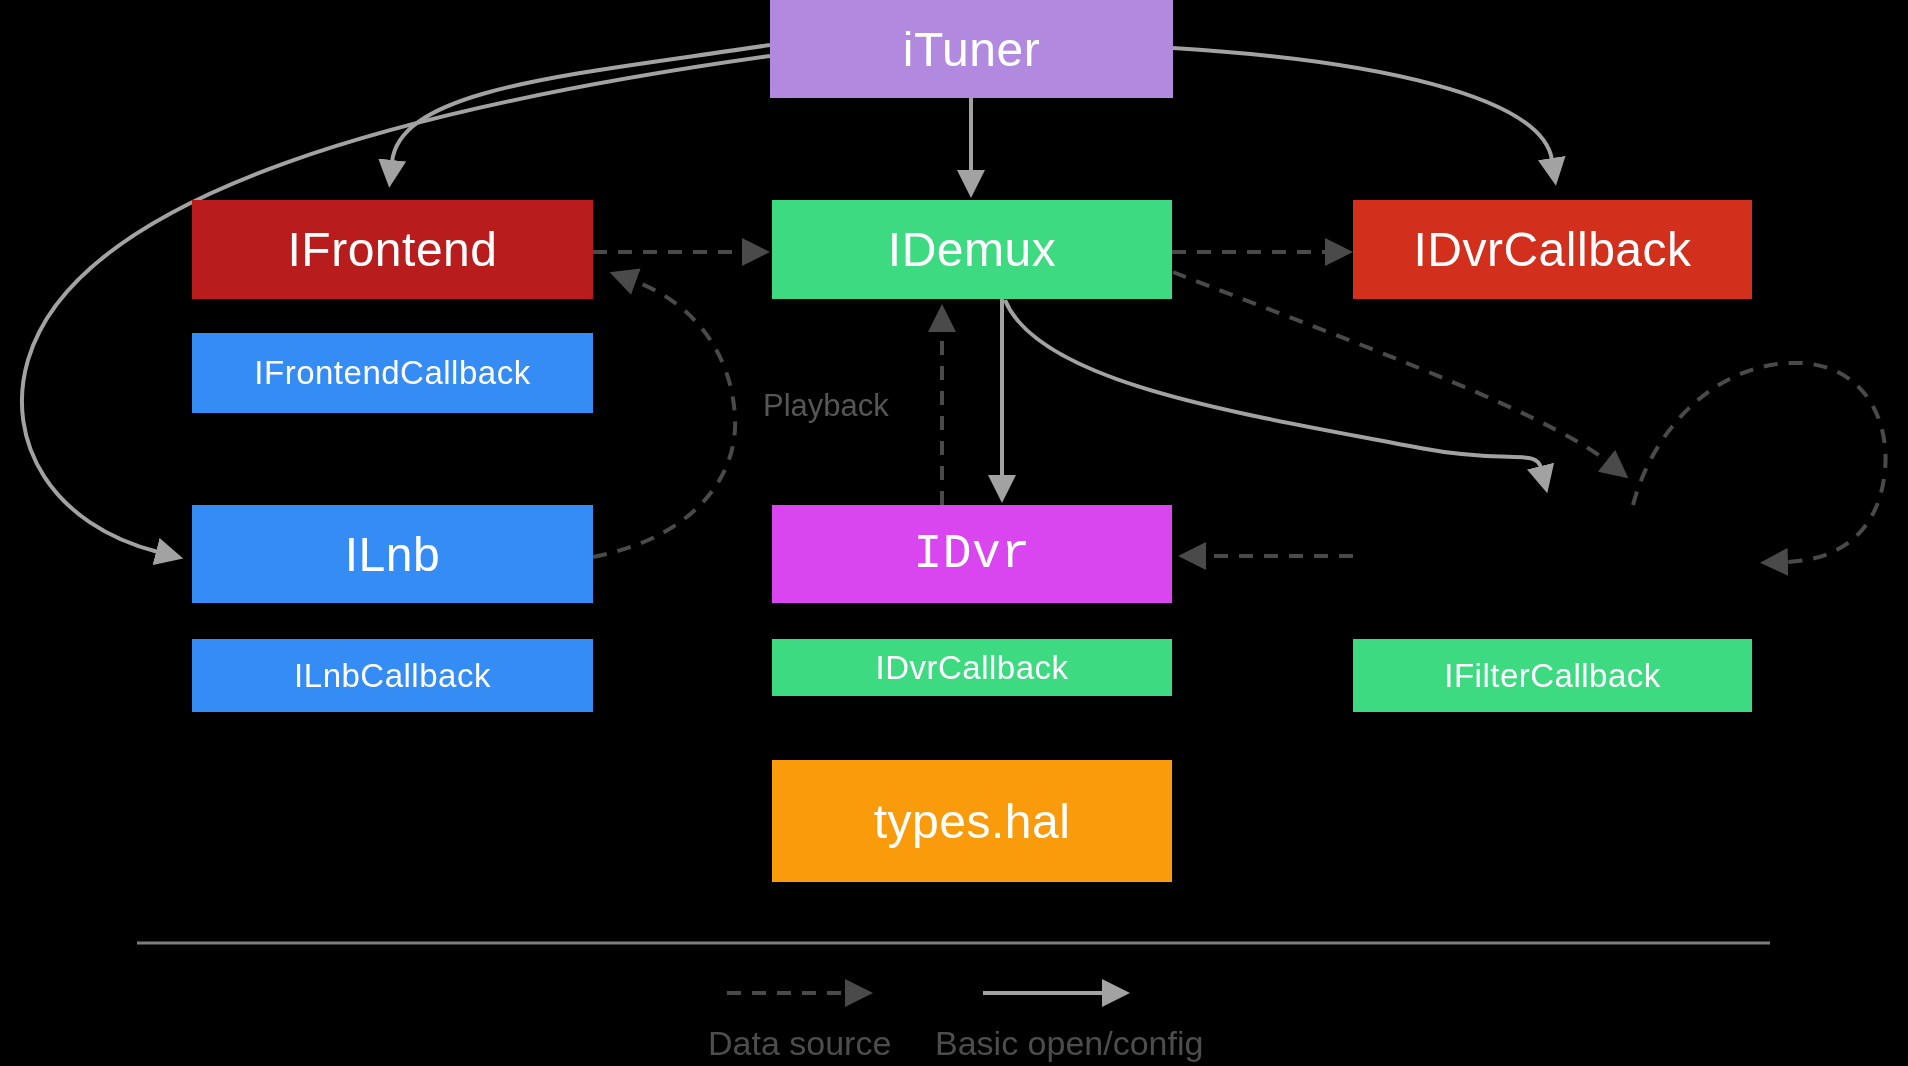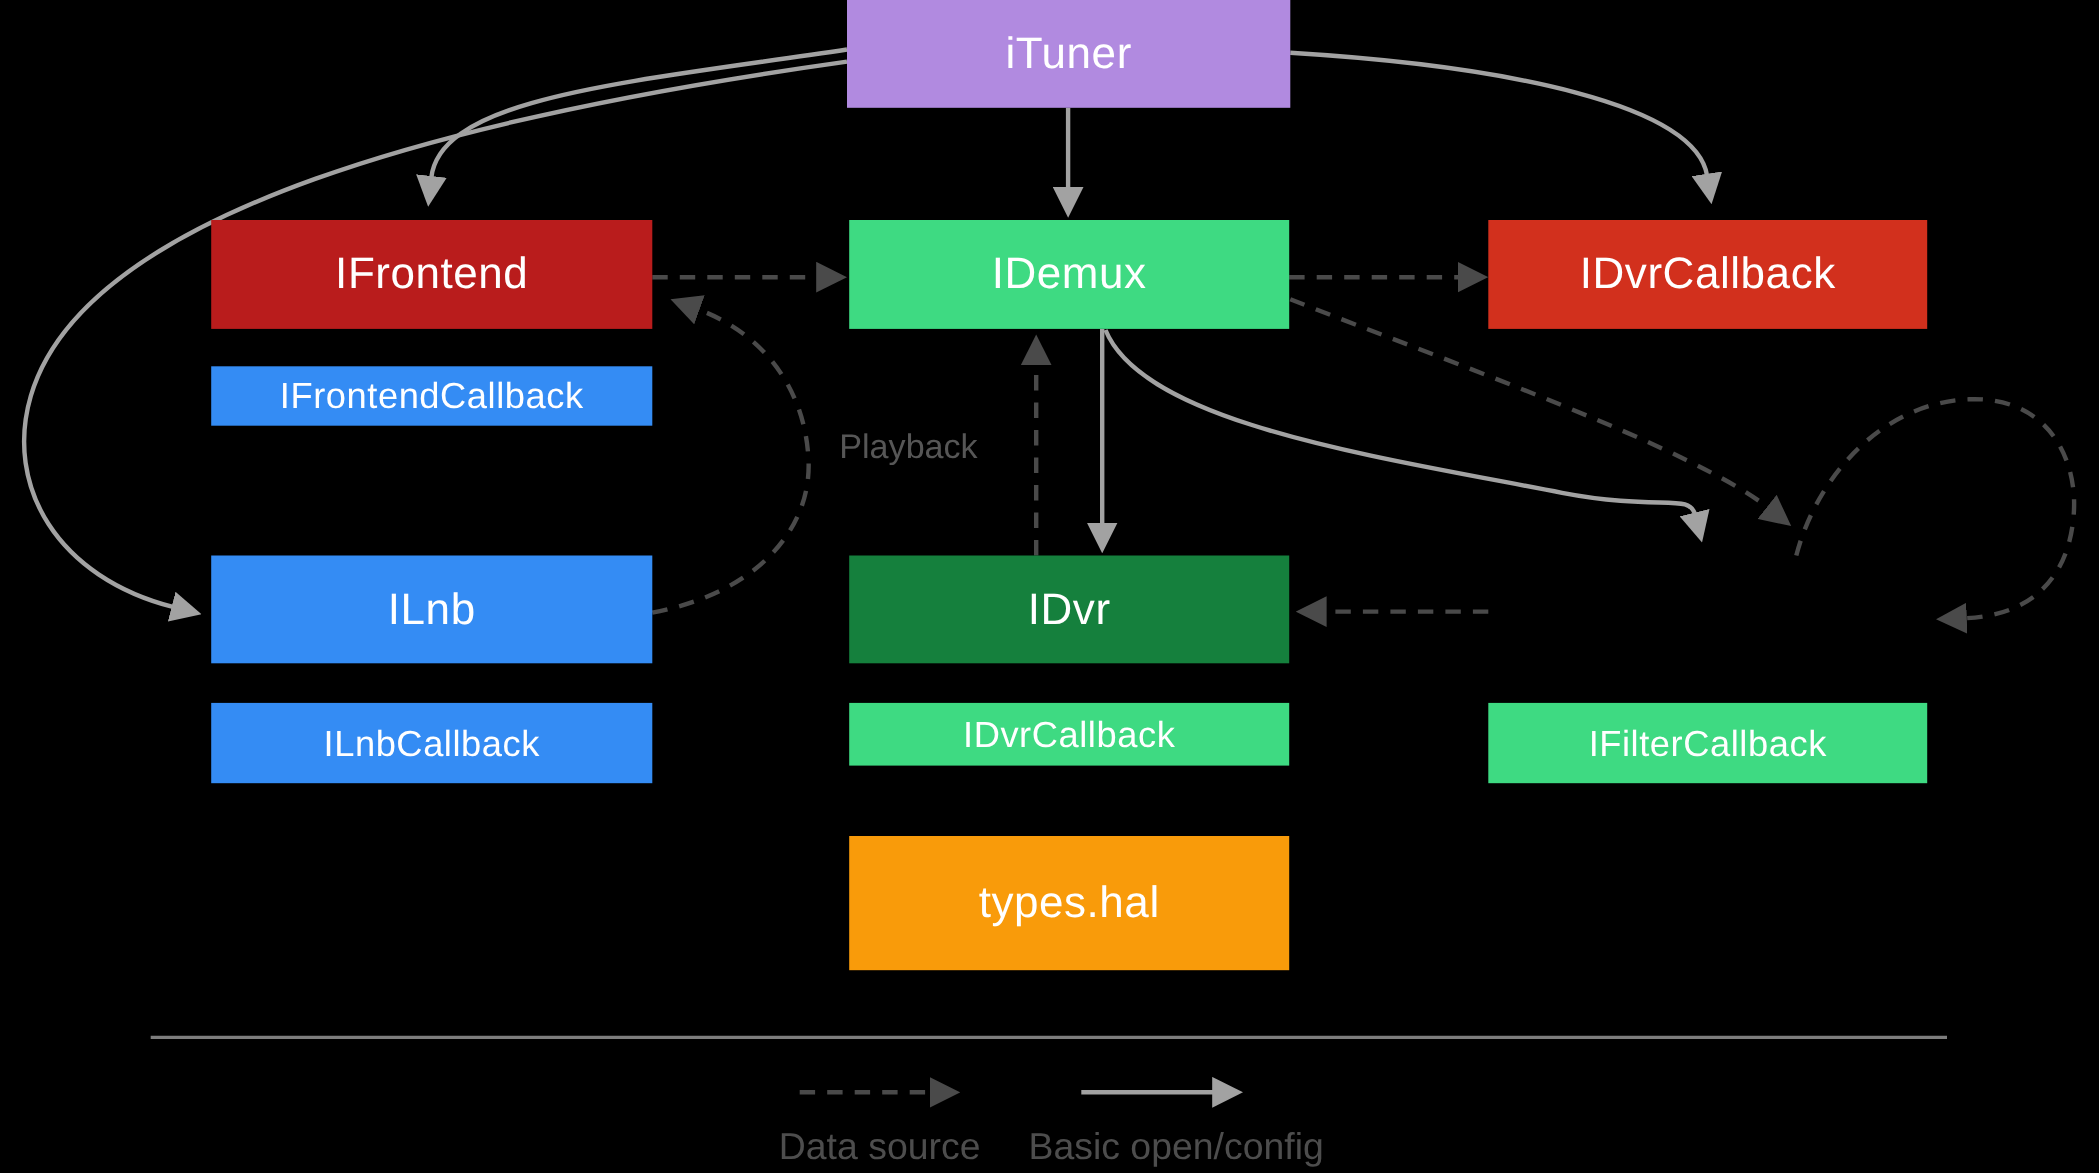--- a/index.html
+++ b/index.html
@@ -25,37 +25,37 @@
   }
   .box {
     position: absolute;
     display: flex;
     align-items: center;
     justify-content: center;
     color: #fff;
     text-align: center;
     letter-spacing: 0.5px;
   }
-  .box-lg { font-size: 40px; }
+  .box-lg { font-size: 48px; }
   .box-sm { font-size: 33px; }
   .float-label {
     position: absolute;
     white-space: nowrap;
   }
   .playback { font-size: 31px; }
   .legend-text {
     font-size: 34px;
     text-align: center;
   }
   
   #box-ituner        { left: 770px;  top: 0px;   width: 403px; height: 98px; }
   #box-ifrontend     { left: 192px;  top: 200px; width: 401px; height: 99px; }
   #box-idemux        { left: 772px;  top: 200px; width: 400px; height: 99px; }
   #box-idescrambler  { left: 1353px; top: 200px; width: 399px; height: 99px; }
-  #box-ifrontend-cb  { left: 192px;  top: 333px; width: 401px; height: 54px; }
+  #box-ifrontend-cb  { left: 192px;  top: 333px; width: 401px; height: 80px; }
   #box-ilnb          { left: 192px;  top: 505px; width: 401px; height: 98px; }
   #box-ilnb-cb       { left: 192px;  top: 639px; width: 401px; height: 73px; }
   #box-idvr          { left: 772px;  top: 505px; width: 400px; height: 98px; }
   #box-idvr-cb       { left: 772px;  top: 639px; width: 400px; height: 57px; }
   #box-ifilter       { left: 1353px; top: 505px; width: 399px; height: 98px; }
   #box-ifilter-cb    { left: 1353px; top: 639px; width: 399px; height: 73px; }
   #box-types-hal     { left: 772px;  top: 760px; width: 400px; height: 122px; }
   #label-playback    { left: 763px;  top: 388px; }
   #legend-data-source      { left: 708px; top: 1024px; width: 180px; }
   #legend-basic-open-config{ left: 935px; top: 1024px; width: 250px; }
@@ -117,21 +117,21 @@
   </div>
 
   <div class="box box-lg" id="box-ilnb" style="background-color: rgb(52, 140, 244);">
     <span>ILnb</span>
   </div>
 
   <div class="box box-sm" id="box-ilnb-cb" style="background-color: rgb(52, 140, 244);">
     <span>ILnbCallback</span>
   </div>
 
-  <div class="box box-lg" id="box-idvr" style="background-color: #15803d;">
+  <div class="box box-lg" id="box-idvr" style="background-color: #d946ef; font-family: Liberation Mono, monospace;">
     <span>IDvr</span>
   </div>
 
   <div class="box box-sm" id="box-idvr-cb" style="background-color: rgb(62, 218, 130);">
     <span>IDvrCallback</span>
   </div>
 
 
   <div class="box box-sm" id="box-ifilter-cb" style="background-color: rgb(62, 218, 130);">
     <span>IFilterCallback</span>

